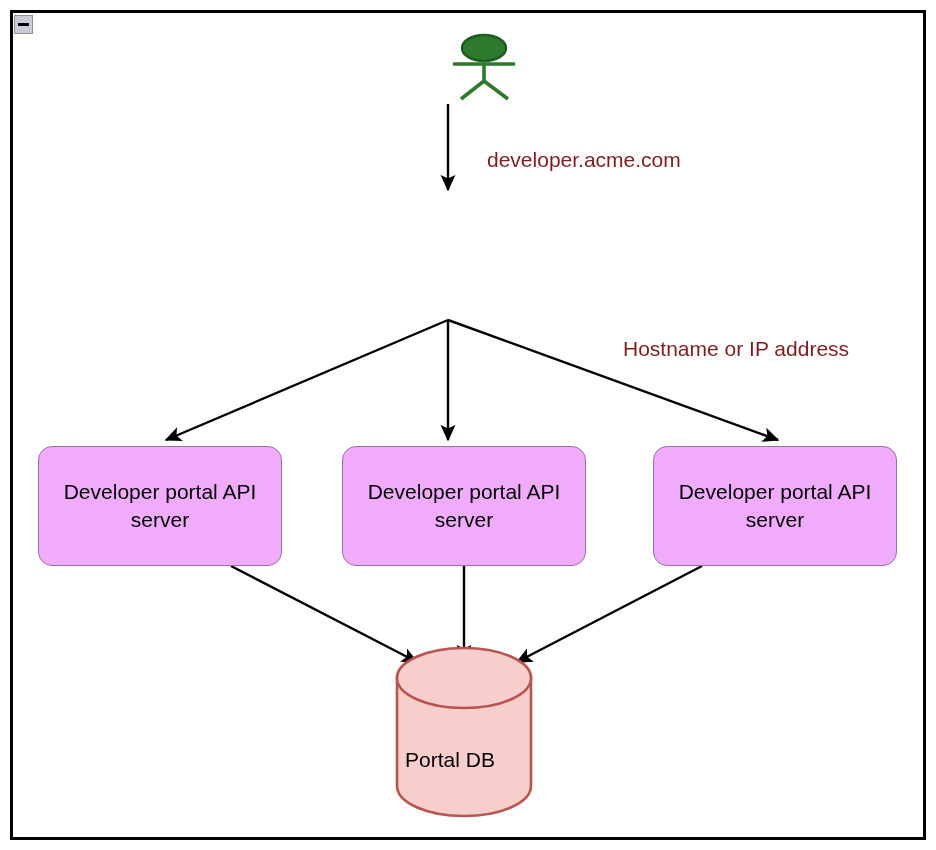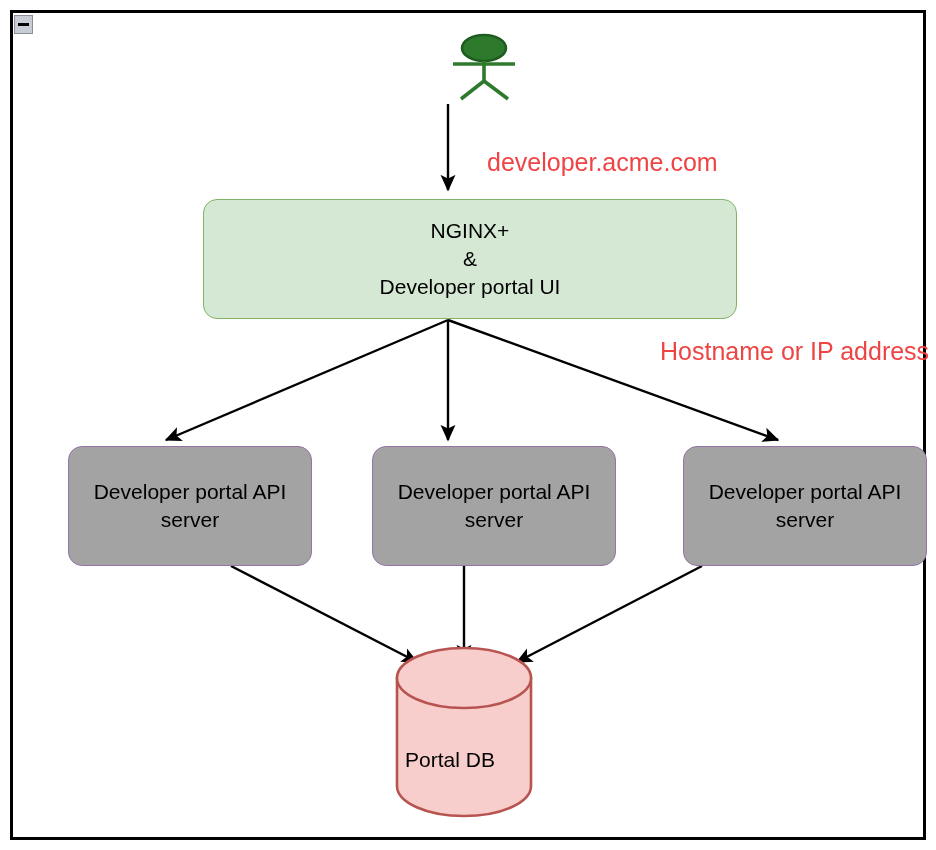--- a/index.html
+++ b/index.html
@@ -74,30 +74,29 @@
     font-size: 21px;
     line-height: 1.32;
     color: #000000;
     padding: 4px 10px;
   }
   .node-green {
     background: #d5e8d4;
     border: 1.6px solid #82b366;
   }
   .node-purple {
-    background: #a3a3a3;
+    background: #f0abfc;
     border: 1.6px solid #9673a6;
-    margin-left: 30px;
   }
   
   .edge-label {
     position: absolute;
     z-index: 15;
-    font-size: 25px;
-    color: #ef4444;
+    font-size: 21px;
+    color: #7f1d1d;
     white-space: nowrap;
     background: transparent;
   }
   
   #db-label {
     position: absolute;
     z-index: 16;
     font-size: 21px;
     color: #000000;
     white-space: nowrap;
@@ -156,39 +155,32 @@
 
     <g>
       <path d="M 397 678
                L 397 786
                A 67 30 0 0 0 531 786
                L 531 678 Z" fill="#f8cecc" stroke="#b85450" stroke-width="2.6"></path>
       <ellipse cx="464" cy="678" rx="67" ry="30" fill="#f8cecc" stroke="#b85450" stroke-width="2.6"></ellipse>
     </g>
   </svg>
 
-  <div class="node-box node-green" style="left:203px; top:199px; width:534px; height:120px;">
-    <div>
-      <div>NGINX+</div>
-      <div>&amp;</div>
-      <div>Developer portal UI</div>
-    </div>
-  </div>
 
   <div class="node-box node-purple" style="left:38px; top:446px; width:244px; height:120px;">
     <span>Developer portal API server</span>
   </div>
 
   <div class="node-box node-purple" style="left:342px; top:446px; width:244px; height:120px;">
     <span>Developer portal API server</span>
   </div>
 
   <div class="node-box node-purple" style="left:653px; top:446px; width:244px; height:120px;">
     <span>Developer portal API server</span>
   </div>
 
   <div id="db-label" style="left:397px; top:748px; width:106px;">Portal DB</div>
 
   <div class="edge-label" style="left:487px; top:148px;">developer.acme.com</div>
 
-  <div class="edge-label" style="left:623px; top:337px;margin-left:37px;">Hostname or IP address</div>
+  <div class="edge-label" style="left:623px; top:337px;">Hostname or IP address</div>
 
 </div>
 
 </body></html>

